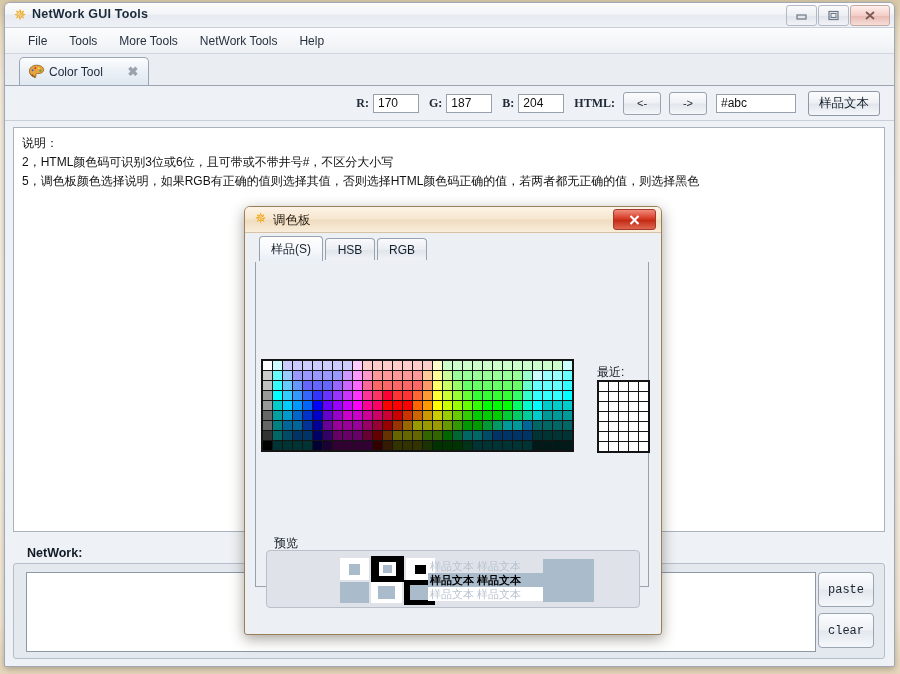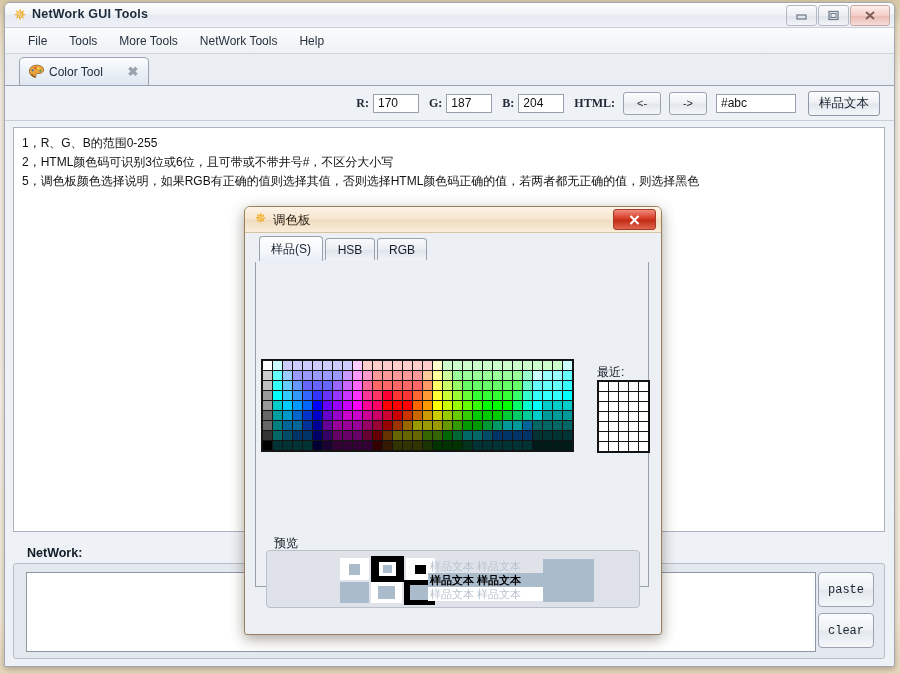--- a/index.html
+++ b/index.html
@@ -283,21 +283,21 @@
     <span class="fl">B:</span>
     <input class="tinput" value="204" style="">
     <span class="fl">HTML:</span>
     <div class="arrowbtn">&lt;-</div>
     <div class="arrowbtn">-&gt;</div>
     <input class="tinput html" value="#abc" style="">
     <div class="showbtn">样品文本</div>
   </div>
 
   <div id="descpanel">
-    <div class="descline">1，R、G、B的范围0-255</div>
+    <div class="descline">说明：</div>
     <div class="descline">2，HTML颜色码可识别3位或6位，且可带或不带井号#，不区分大小写</div>
     <div class="descline">5，调色板颜色选择说明，如果RGB有正确的值则选择其值，否则选择HTML颜色码正确的值，若两者都无正确的值，则选择黑色</div>
   </div>
 
   <div id="consolelabel">NetWork:</div>
   <div id="consolearea">
     <div id="consoletext"></div>
     <div class="sidebtn" style="top:8px;">paste</div>
     <div class="sidebtn" style="top:49px;">clear</div>
   </div>

